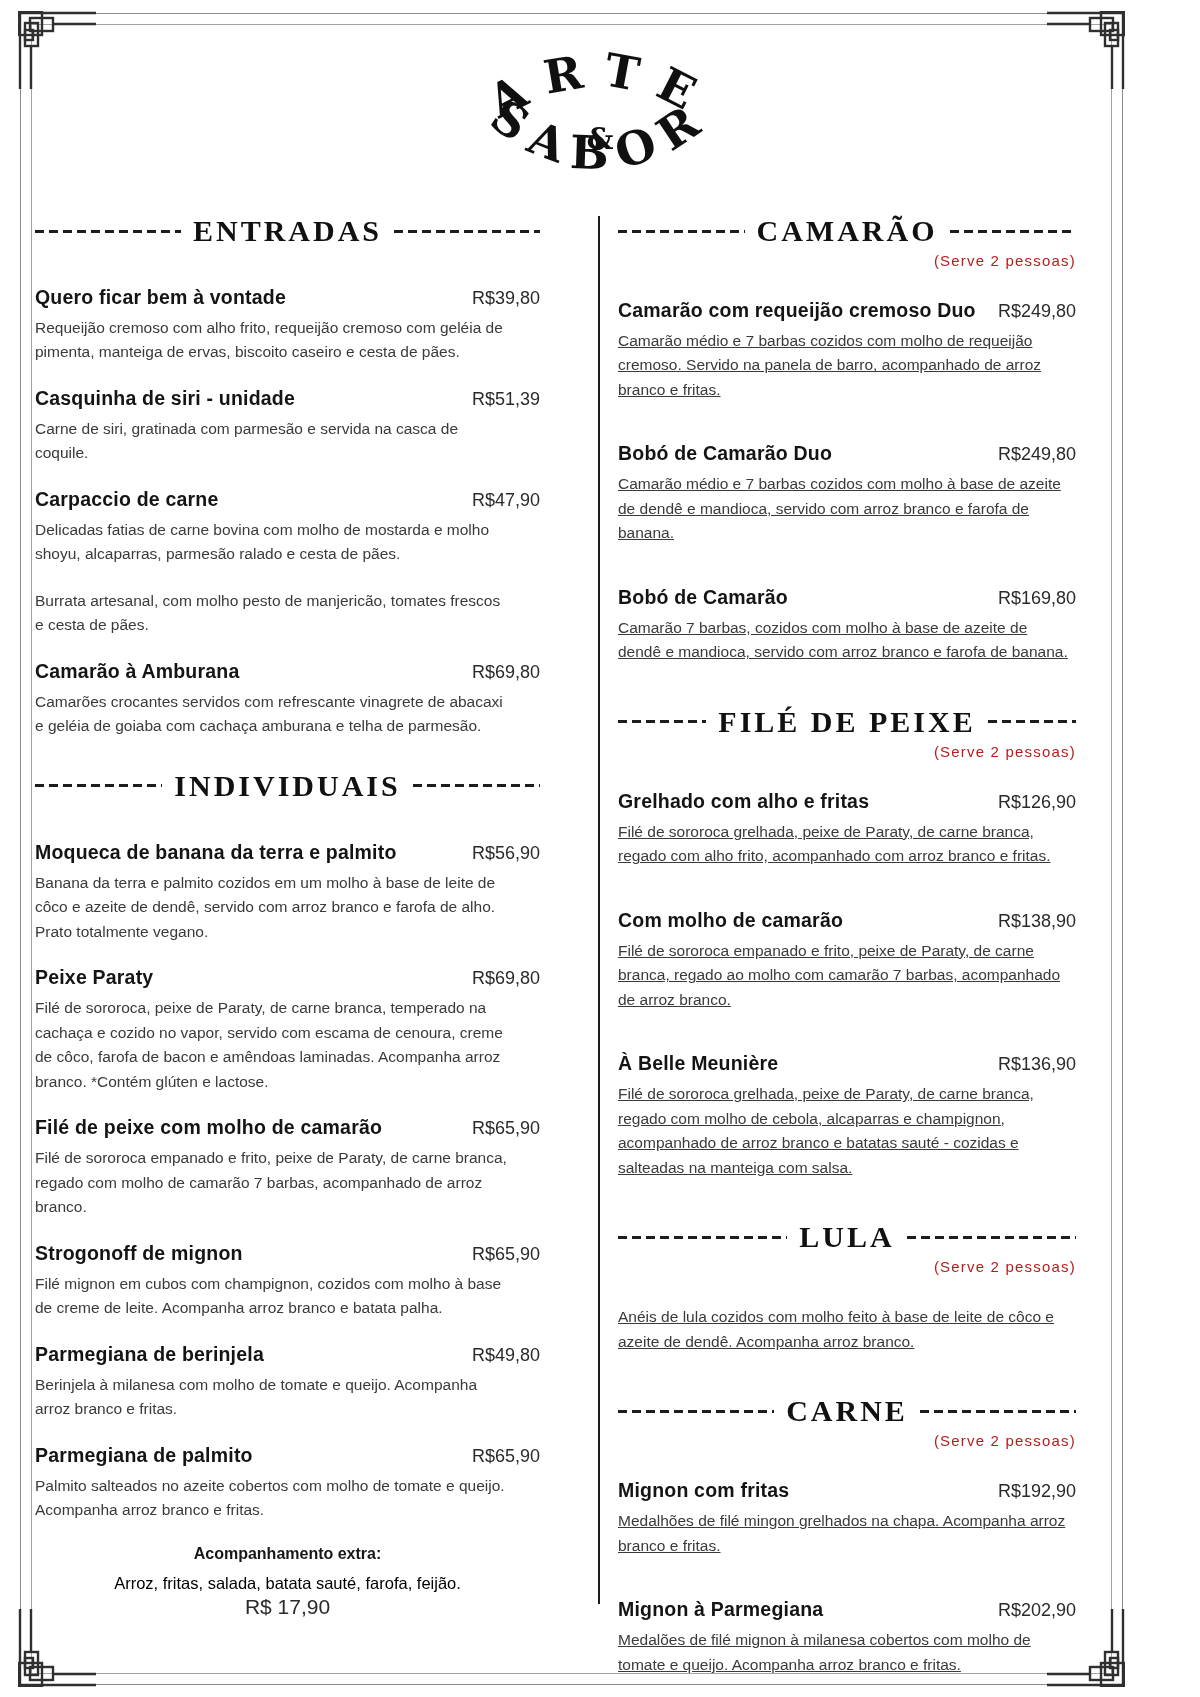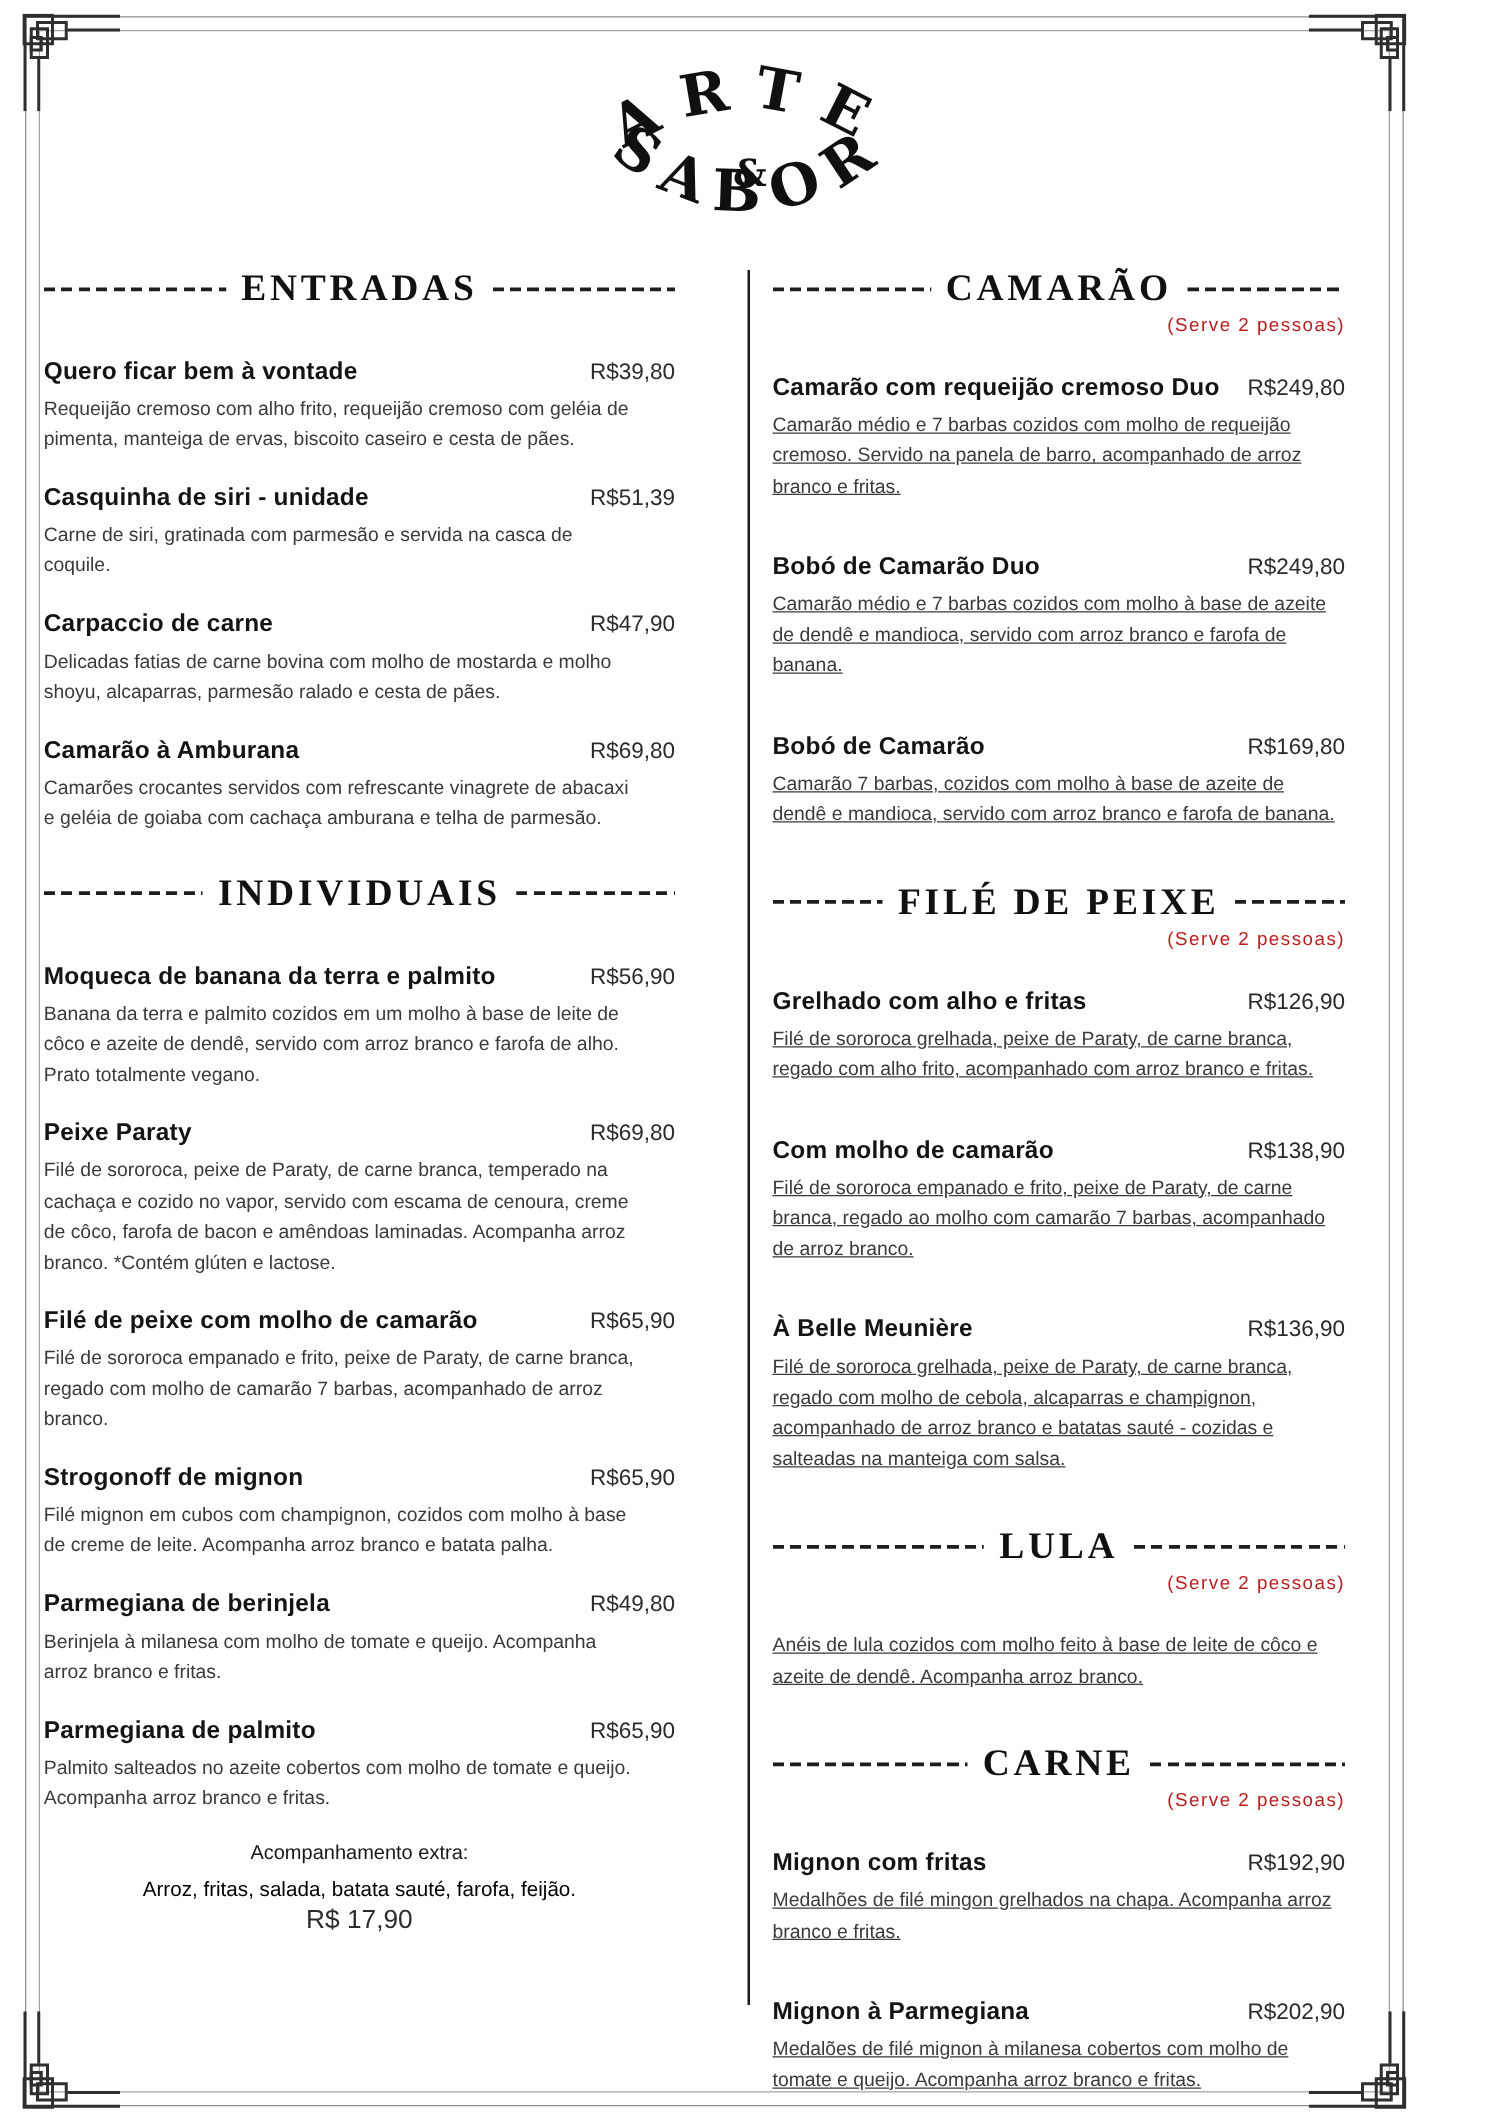--- a/index.html
+++ b/index.html
@@ -44,21 +44,21 @@
   .item{margin-bottom:22px;}
   .col-right .item{margin-bottom:40px;}
   .item-row{display:flex;justify-content:space-between;align-items:baseline;}
   .item-name{font-size:19.5px;font-weight:700;color:#141414;margin:0;letter-spacing:0.2px;}
   .item-price{font-size:18px;color:#2a2a2a;white-space:nowrap;margin-left:14px;font-weight:400;}
   .item-desc{margin:7px 0 0;font-size:15.5px;line-height:1.58;color:#3a3a3a;max-width:477px;}
   .col-right .item-desc{max-width:450px;text-decoration:underline;}
 
   
   .extra{text-align:center;margin-top:12px;}
-  .extra-title{font-size:16px;font-weight:400;color:#171717;}
+  .extra-title{font-size:16px;font-weight:700;color:#171717;}
   .extra-items{font-size:16.5px;color:#000000;margin-top:11px;}
   .extra-price{font-size:21px;color:#2b2b2b;margin-top:2px;}
 </style>
 </head>
 <body>
 
 <div class="page">
 
   <div class="frame">
     <div class="frame-outer"></div>
@@ -150,20 +150,21 @@
             <p class="item-desc">Carne de siri, gratinada com parmesão e servida na casca de coquile.</p>
           </div>
           <div class="item">
             <div class="item-row">
               <h3 class="item-name">Carpaccio de carne</h3>
               <span class="item-price">R$47,90</span>
             </div>
             <p class="item-desc">Delicadas fatias de carne bovina com molho de mostarda e molho shoyu, alcaparras, parmesão ralado e cesta de pães.</p>
           </div>
           <div class="item">
+            <p class="item-desc">Burrata artesanal, com molho pesto de manjericão, tomates frescos e cesta de pães.</p>
           </div>
           <div class="item">
             <div class="item-row">
               <h3 class="item-name">Camarão à Amburana</h3>
               <span class="item-price">R$69,80</span>
             </div>
             <p class="item-desc">Camarões crocantes servidos com refrescante vinagrete de abacaxi e geléia de goiaba com cachaça amburana e telha de parmesão.</p>
           </div>
         </div>
         <div class="section">

